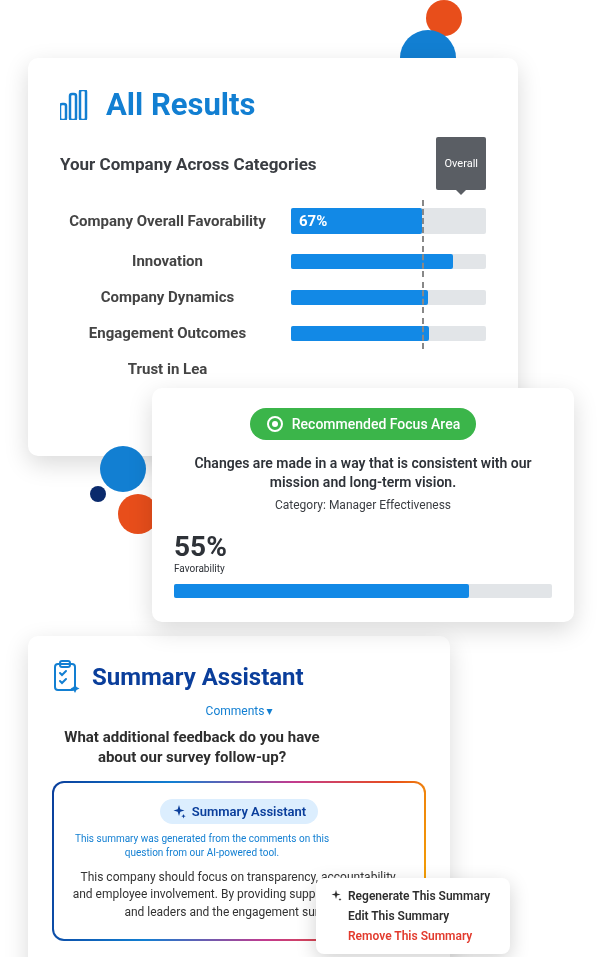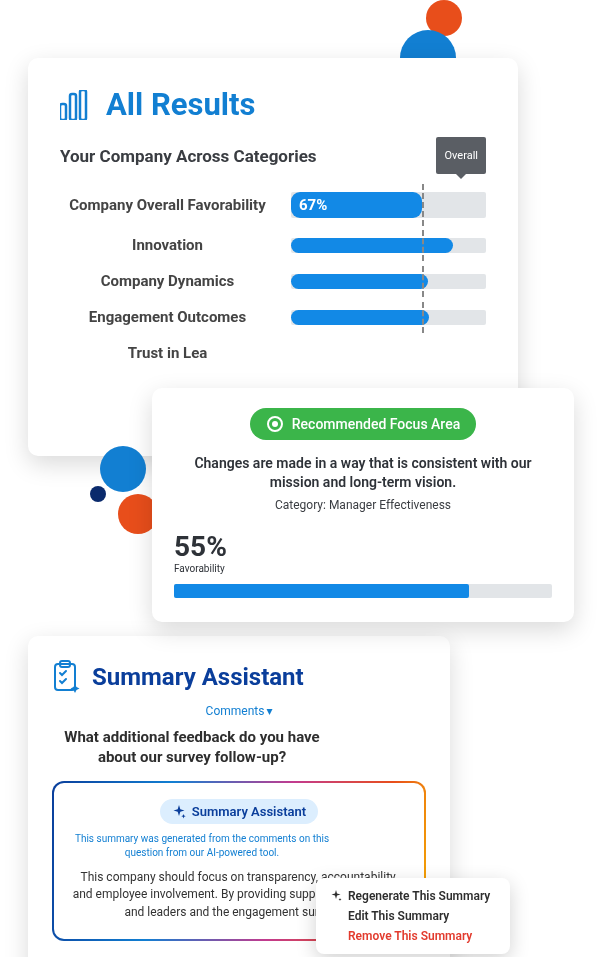--- a/index.html
+++ b/index.html
@@ -43,41 +43,41 @@
   .bar-icon { width: 34px; height: 30px; flex-shrink: 0; }
   .results-sub-row {
     display: flex; align-items: center; justify-content: space-between;
     margin-bottom: 18px;
   }
   .results-sub {
     color: #3A3D42; font-size: 17px; font-weight: 700;
   }
   .overall-badge {
     background: #5A5E64; color: #fff; font-size: 11px;
-    padding: 12px 8px; border-radius: 2px;
+    padding: 20px 8px; border-radius: 2px;
     position: relative;
   }
   .overall-badge::after {
     content: ""; position: absolute; left: 50%; transform: translateX(-50%);
     top: 100%; border: 5px solid transparent; border-top-color: #5A5E64;
   }
   .cat-row {
     display: flex; align-items: center; gap: 16px;
     margin-bottom: 18px;
   }
   .cat-label {
     width: 215px; color: #444; font-size: 15px; font-weight: bold;
   }
   .cat-bar-wrap { position: relative; flex: 1; height: 26px; }
   .cat-bar-track {
     position: absolute; inset: 0; background: #E2E5E8; border-radius: 2px;
   }
   .cat-bar-fill {
     position: absolute; top: 0; bottom: 0; left: 0;
-    background: #1289E6; border-radius: 9px;
+    background: #1289E6; border-radius: 2px;
     display: flex; align-items: center; padding-left: 8px;
     color: #fff; font-weight: 700; font-size: 15px;
   }
   .cat-bar-marker {
     position: absolute; top: -8px; bottom: -8px; left: 67%;
     border-left: 2px dashed #888;
   }
   .cat-row.slim .cat-bar-wrap { height: 15px; }
   .cat-row.slim .cat-bar-fill { padding: 0; }
 

